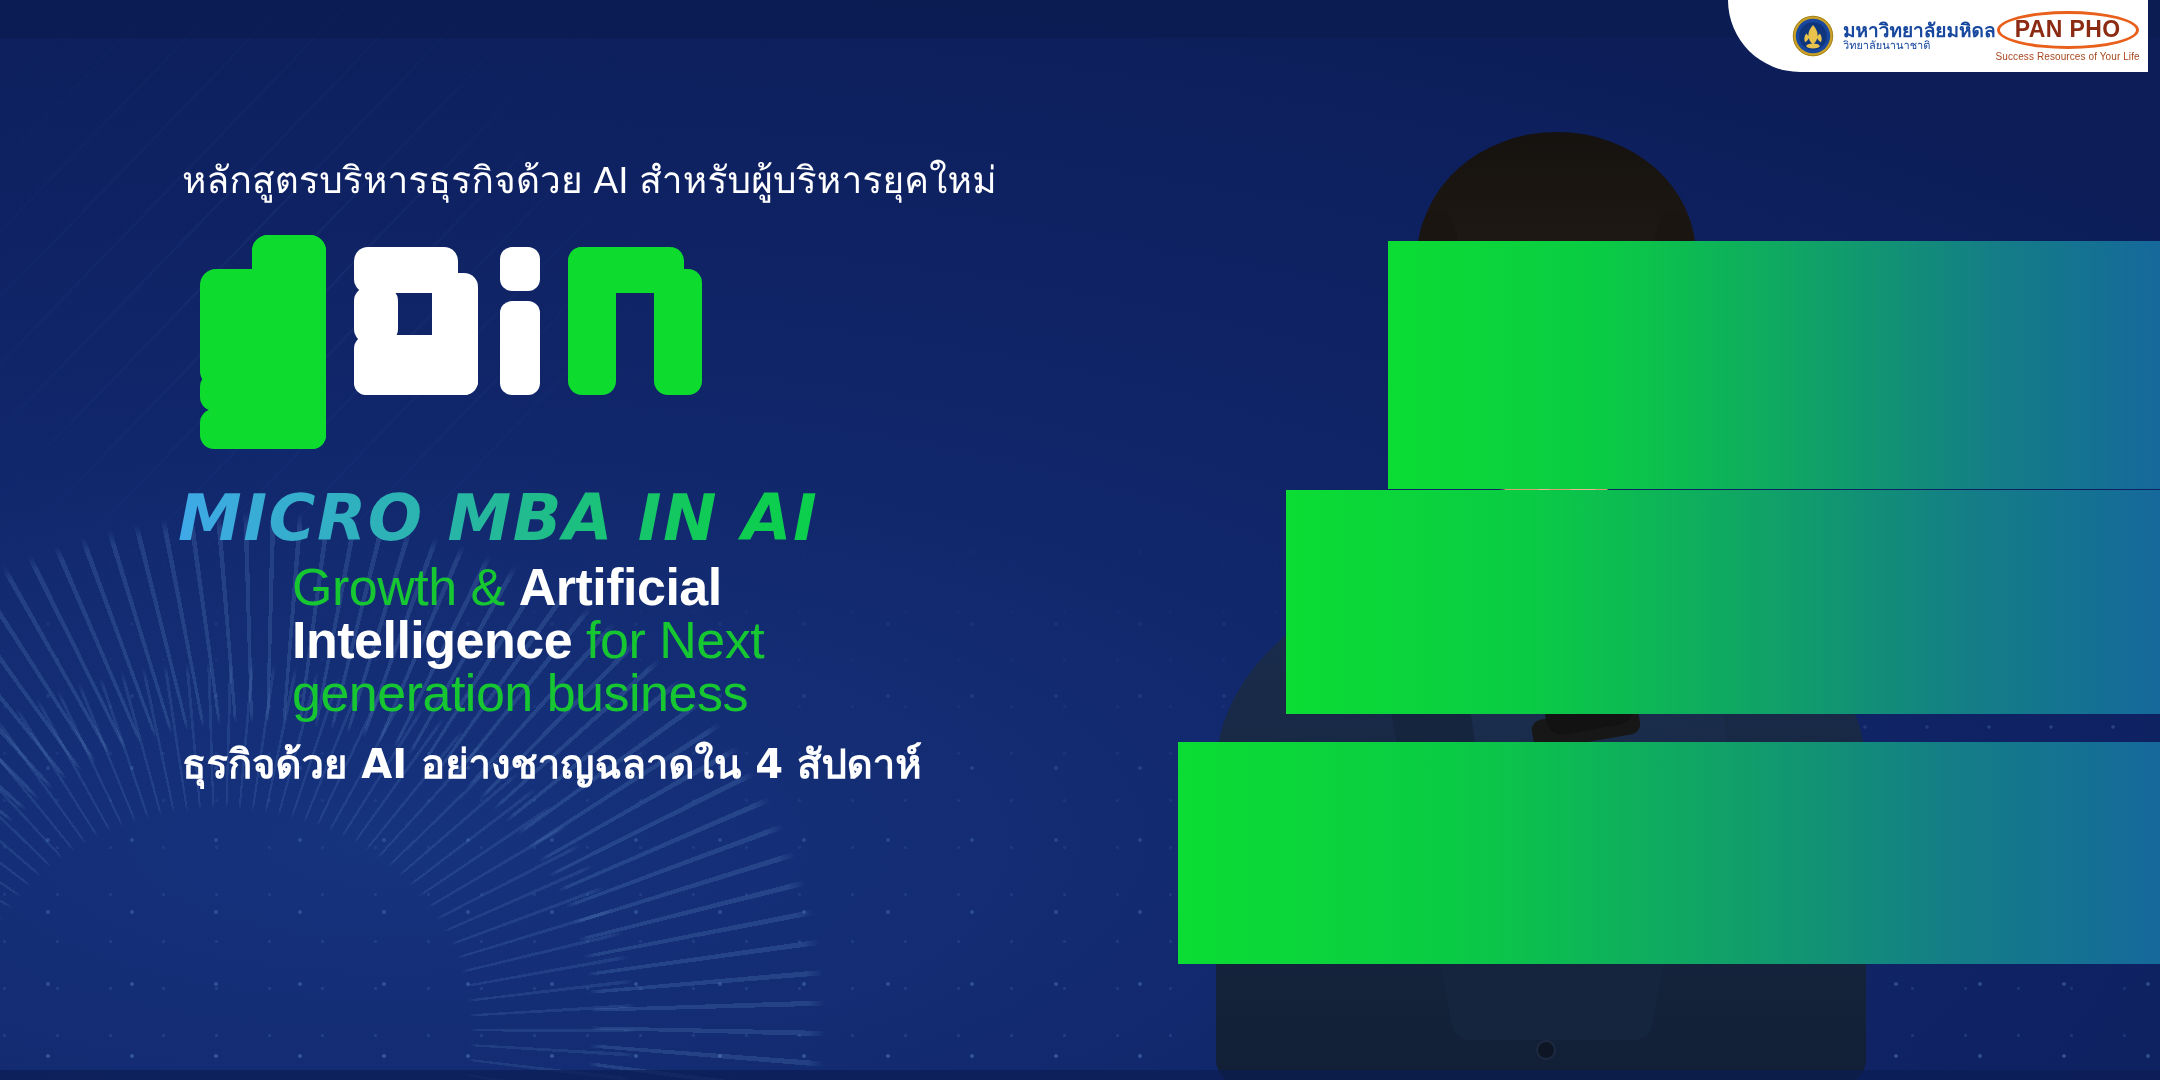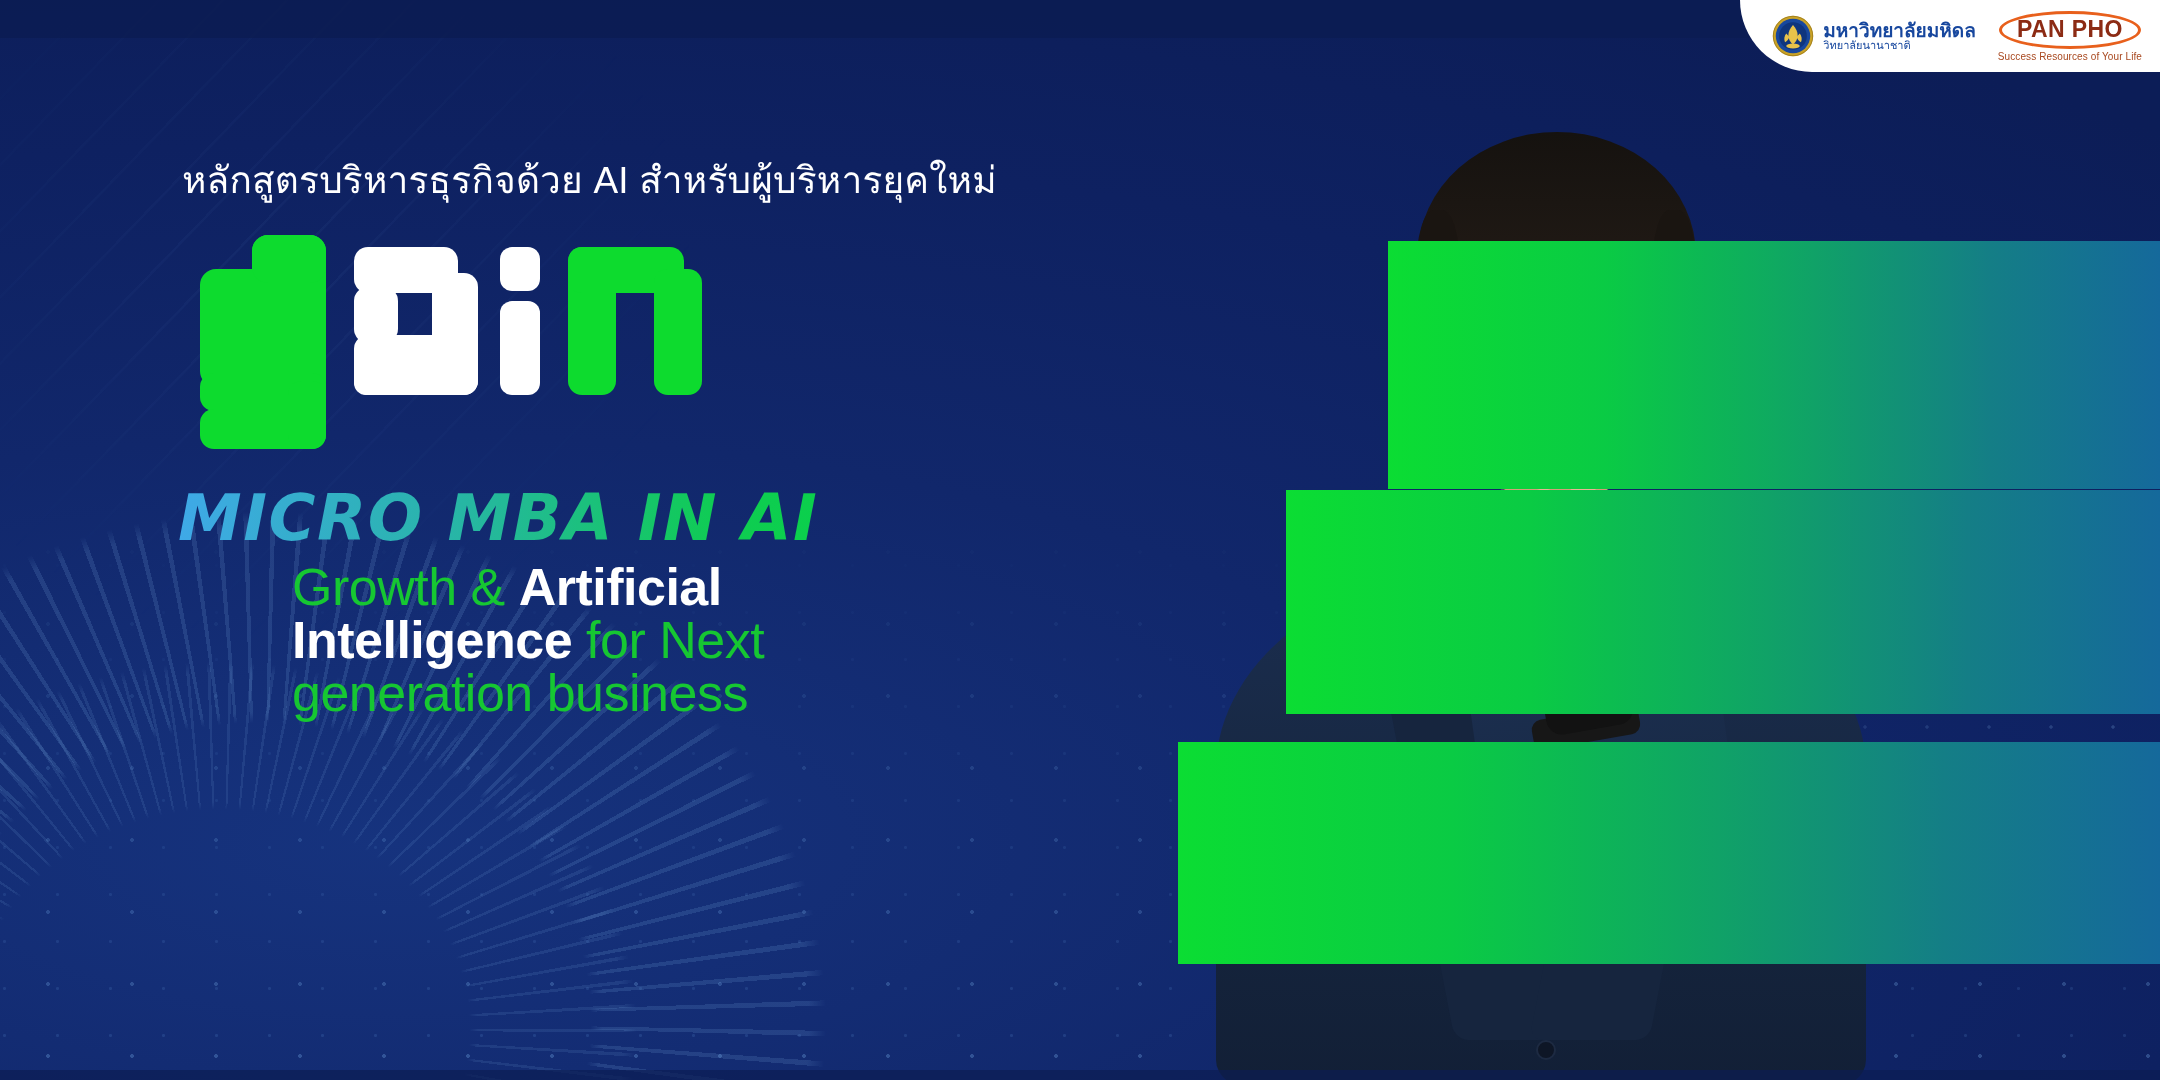--- a/index.html
+++ b/index.html
@@ -257,25 +257,25 @@
 
   
   #thai-body{
     margin-top:18px; color:#ffffff; font-weight:700;
     font-size:40px; line-height:1.32; white-space:nowrap;
     font-family:"DejaVu Sans","Liberation Sans",sans-serif;
   }
 
   
   #logo-badge{
-    position:absolute; right:0; top:0; width:420px; height:72px;
+    position:absolute; right:12px; top:0; width:420px; height:72px;
     background:#ffffff;
     border-bottom-left-radius:72px;
-    display:flex; align-items:center; gap:22px;
-    padding-left:64px; padding-right:18px;justify-content:flex-end;
+    display:flex; align-items:center; gap:0;
+    padding-left:64px; padding-right:18px;
   }
   .mu-lockup{ display:flex; align-items:center; gap:9px; }
   .mu-seal{ width:42px; height:42px; flex:0 0 42px; }
   .mu-text{ line-height:1.02; }
   .mu-l1{
     color:#17479e; font-size:19px; font-weight:700; white-space:nowrap;
     font-family:"DejaVu Sans","Liberation Sans",sans-serif;
   }
   .mu-l2{
     color:#17479e; font-size:11px; font-weight:400; white-space:nowrap;
@@ -393,20 +393,21 @@
 
     <div id="micro-title">MICRO MBA IN AI</div>
 
     <div id="tagline">
       <span>Growth &amp; </span><b>Artificial</b><br>
       <b>Intelligence</b><span> for Next</span><br>
       <span>generation business</span>
     </div>
 
     <div id="thai-body">
+      <div>ธุรกิจด้วย AI อย่างชาญฉลาดใน 4 สัปดาห์</div>
     </div>
   </div>
 
   <div id="logo-badge">
 
     <div class="mu-lockup">
       <svg class="mu-seal" viewBox="0 0 100 100" xmlns="http://www.w3.org/2000/svg">
         <circle cx="50" cy="50" r="48" fill="#C9A227"></circle>
         <circle cx="50" cy="50" r="41" fill="#17479e"></circle>
         <circle cx="50" cy="50" r="33" fill="#0f357d"></circle>

